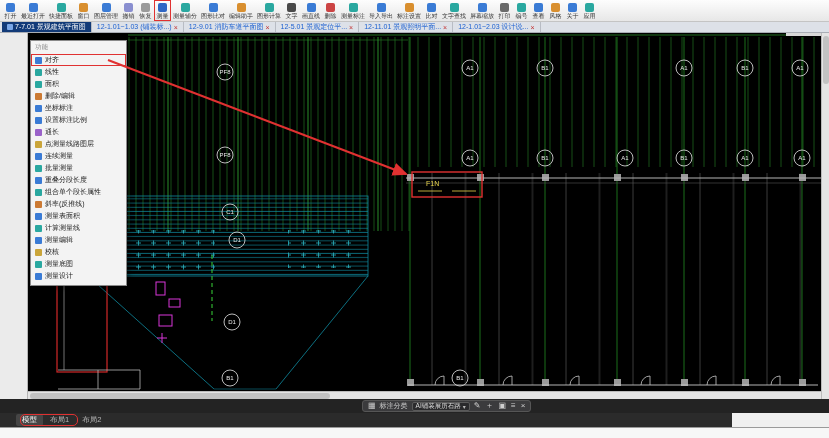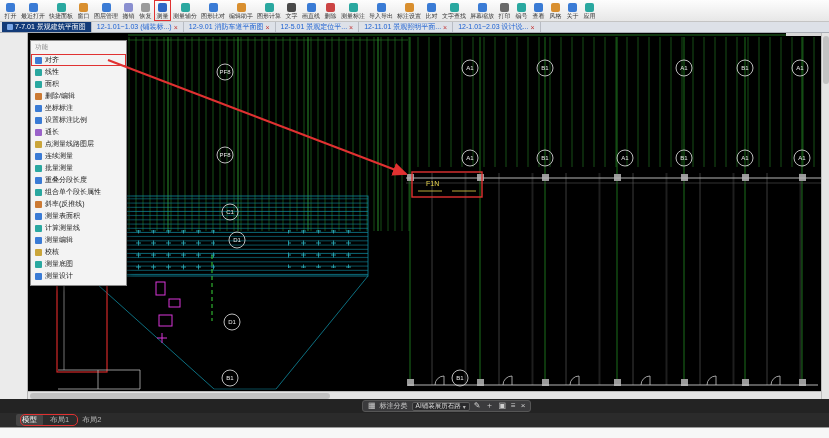--- a/index.html
+++ b/index.html
@@ -51,21 +51,21 @@
   
   #statusbar{position:absolute;left:0;top:399px;width:829px;height:14px;background:#232323;}
   .sb-group{position:absolute;left:362px;top:1px;height:12px;display:flex;align-items:center;gap:4px;
     background:#3b3b3d;border:1px solid #565656;border-radius:3px;padding:0 5px;color:#ccc;font-size:7px;}
   .sb-dd{display:flex;align-items:center;gap:2px;background:#2a2a2c;border:1px solid #5a5a5a;
     border-radius:2px;padding:0 3px;height:9px;font-size:6.5px;color:#ddd;white-space:nowrap;}
   .sb-ico{font-size:8px;line-height:8px;color:#cfcfcf;}
   .caret{font-size:6px;color:#bbb;}
 
   
-  #layoutbar{position:absolute;left:0;top:413px;width:829px;height:14px;background:#2b2b2b;
+  #layoutbar{position:absolute;left:0;top:413px;width:732px;height:14px;background:#2b2b2b;
     display:flex;align-items:center;padding-left:16px;gap:1px;font-size:7.5px;color:#b5b5b5;}
   .lt{padding:1px 6px;border-radius:2px;}
   .lt.active{background:#454545;color:#fff;}
   #layout-redbox{position:absolute;left:20px;top:414px;width:58px;height:12px;
     border:1.5px solid #e03131;border-radius:5px;z-index:60;pointer-events:none;}
 
   
   #bottomstrip{position:absolute;left:0;top:427px;width:829px;height:11px;background:#f7f7f7;border-top:1px solid #9a9a9a;}
 </style>
 </head>

